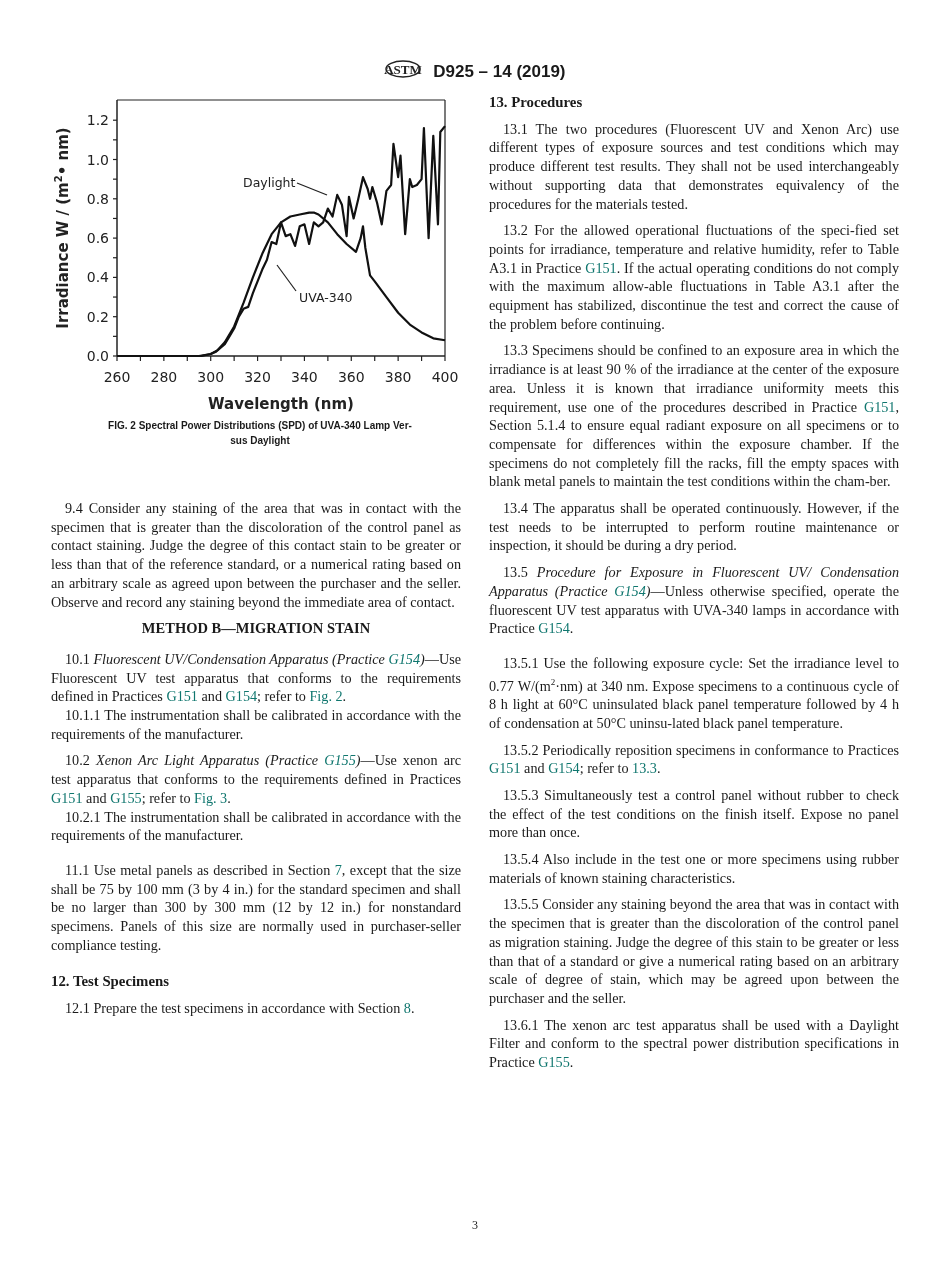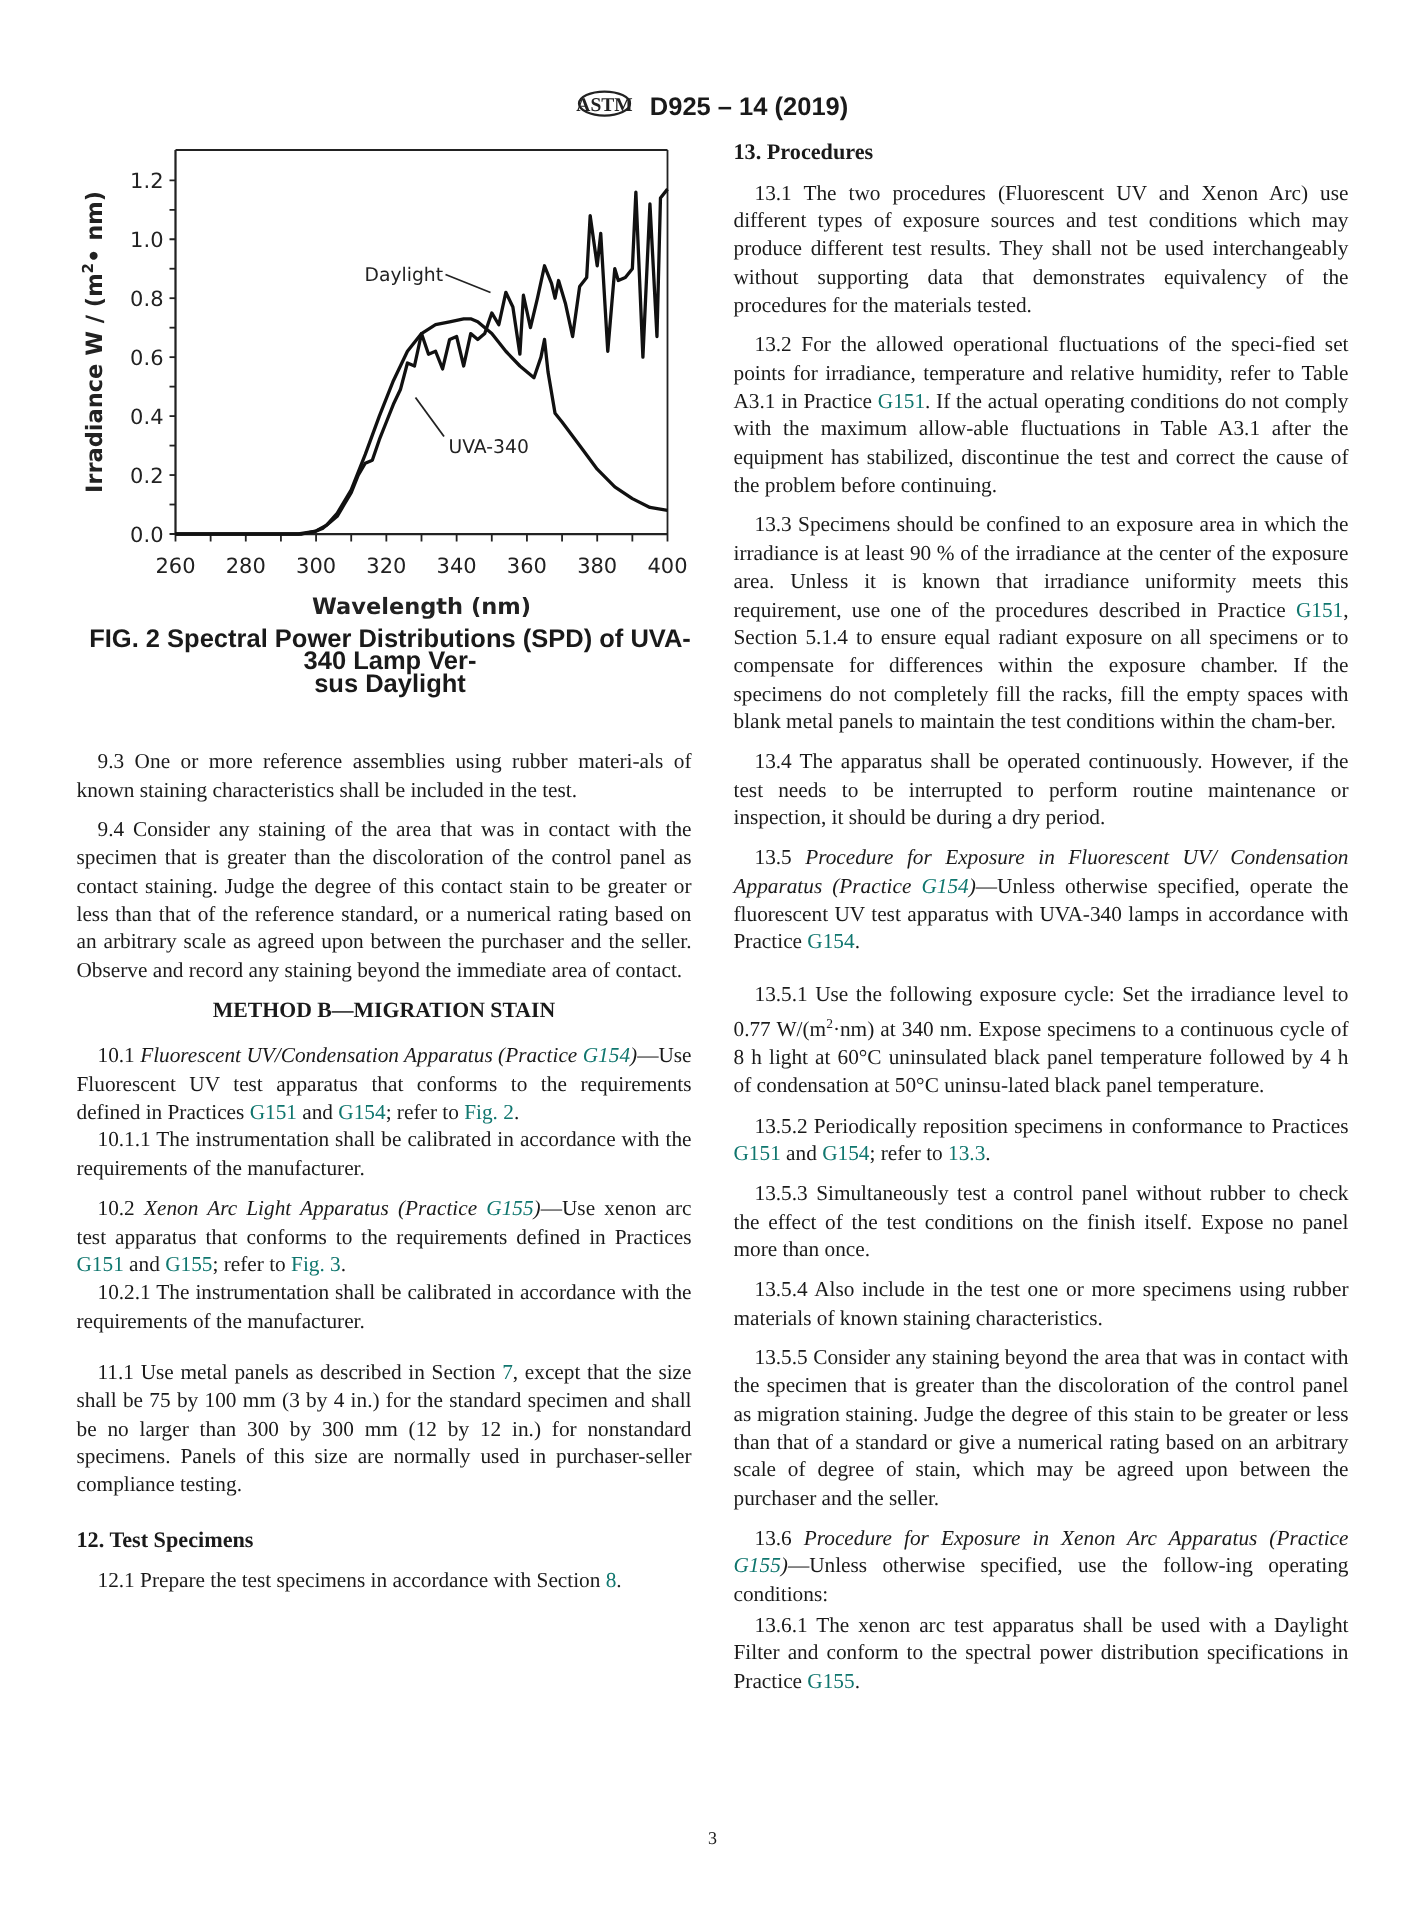--- a/index.html
+++ b/index.html
@@ -13,21 +13,21 @@
   .col-left { left:51px; width:410px; }
   .col-right { left:489px; width:410px; top:93px; }
   .p { margin:0 0 8px 0; text-indent:14px; }
   .p.tight { margin-bottom:0; }
   .h { font-weight:bold; font-size:14.8px; margin:0 0 8px 0; }
   .center-h { text-align:center; font-weight:bold; font-size:14.5px; margin:8px 0 12px 0; }
   .link { color:#0f766e; }
   .it { font-style:italic; }
   .fig { position:absolute; left:50px; top:95px; width:420px; height:320px; }
   .caption { position:absolute; left:50px; top:418px; width:420px; text-align:center;
-             font-family:"Liberation Sans", sans-serif; font-weight:bold; font-size:17px; line-height:15px; }
+             font-family:"Liberation Sans", sans-serif; font-weight:bold; font-size:10px; line-height:15px; }
   .pagenum { position:absolute; top:1218px; left:0; width:950px; text-align:center; font-size:12px; }
   svg text { font-family:"DejaVu Sans", sans-serif; }
 </style>
 </head>
 <body>
 
 <div class="header">
   <span class="logo">
     <svg width="38" height="24" viewBox="0 0 38 24">
       <ellipse cx="19" cy="12" rx="17" ry="8" fill="none" stroke="#222" stroke-width="1.5"></ellipse>
@@ -95,21 +95,20 @@
       <text x="249" y="207" font-size="12.5" fill="#222">UVA-340</text>
       <line x1="227" y1="170" x2="246" y2="196" stroke="#222" stroke-width="1.2"></line>
     </svg>
 </div>
 <div class="caption">
   <div>FIG. 2 Spectral Power Distributions (SPD) of UVA-340 Lamp Ver-</div>
   <div>sus Daylight</div>
 </div>
 
 <div class="col col-left" style="top:499px;">
-  <p class="p">9.3 One or more reference assemblies using rubber materi-als of known staining characteristics shall be included in the test.</p>
   <p class="p">9.4 Consider any staining of the area that was in contact with the specimen that is greater than the discoloration of the control panel as contact staining. Judge the degree of this contact stain to be greater or less than that of the reference standard, or a numerical rating based on an arbitrary scale as agreed upon between the purchaser and the seller. Observe and record any staining beyond the immediate area of contact.</p>
   <div class="center-h">METHOD B—MIGRATION STAIN</div>
   <p class="p tight"><span>10.1 </span><span class="it"><span>Fluorescent UV/Condensation Apparatus (Practice </span><span class="link">G154</span><span>)</span></span><span>—Use Fluorescent UV test apparatus that conforms to the requirements defined in Practices </span><span class="link">G151</span><span> and </span><span class="link">G154</span><span>; refer to </span><span class="link">Fig. 2</span><span>.</span></p>
   <p class="p">10.1.1 The instrumentation shall be calibrated in accordance with the requirements of the manufacturer.</p>
   <p class="p tight"><span>10.2 </span><span class="it"><span>Xenon Arc Light Apparatus (Practice </span><span class="link">G155</span><span>)</span></span><span>—Use xenon arc test apparatus that conforms to the requirements defined in Practices </span><span class="link">G151</span><span> and </span><span class="link">G155</span><span>; refer to </span><span class="link">Fig. 3</span><span>.</span></p>
   <p class="p" style="margin-bottom:16px">10.2.1 The instrumentation shall be calibrated in accordance with the requirements of the manufacturer.</p>
   <p class="p" style="margin-bottom:18px"><span>11.1 Use metal panels as described in Section </span><span class="link">7</span><span>, except that the size shall be 75 by 100 mm (3 by 4 in.) for the standard specimen and shall be no larger than 300 by 300 mm (12 by 12 in.) for nonstandard specimens. Panels of this size are normally used in purchaser-seller compliance testing.</span></p>
   <div class="h">12. Test Specimens</div>
   <p class="p"><span>12.1 Prepare the test specimens in accordance with Section </span><span class="link">8</span><span>.</span></p>
 </div>
@@ -119,17 +118,16 @@
   <p class="p">13.1 The two procedures (Fluorescent UV and Xenon Arc) use different types of exposure sources and test conditions which may produce different test results. They shall not be used interchangeably without supporting data that demonstrates equivalency of the procedures for the materials tested.</p>
   <p class="p"><span>13.2 For the allowed operational fluctuations of the speci-fied set points for irradiance, temperature and relative humidity, refer to Table A3.1 in Practice </span><span class="link">G151</span><span>. If the actual operating conditions do not comply with the maximum allow-able fluctuations in Table A3.1 after the equipment has stabilized, discontinue the test and correct the cause of the problem before continuing.</span></p>
   <p class="p"><span>13.3 Specimens should be confined to an exposure area in which the irradiance is at least 90 % of the irradiance at the center of the exposure area. Unless it is known that irradiance uniformity meets this requirement, use one of the procedures described in Practice </span><span class="link">G151</span><span>, Section 5.1.4 to ensure equal radiant exposure on all specimens or to compensate for differences within the exposure chamber. If the specimens do not completely fill the racks, fill the empty spaces with blank metal panels to maintain the test conditions within the cham-ber.</span></p>
   <p class="p">13.4 The apparatus shall be operated continuously. However, if the test needs to be interrupted to perform routine maintenance or inspection, it should be during a dry period.</p>
   <p class="p tight"><span>13.5 </span><span class="it"><span>Procedure for Exposure in Fluorescent UV/ Condensation Apparatus (Practice </span><span class="link">G154</span><span>)</span></span><span>—Unless otherwise specified, operate the fluorescent UV test apparatus with UVA-340 lamps in accordance with Practice </span><span class="link">G154</span><span>.</span></p>
   <p class="p" style="margin-top:16px"><span>13.5.1 Use the following exposure cycle: Set the irradiance level to 0.77 W/(m</span><sup style="font-size:9px">2</sup><span>·nm) at 340 nm. Expose specimens to a continuous cycle of 8 h light at 60°C uninsulated black panel temperature followed by 4 h of condensation at 50°C uninsu-lated black panel temperature.</span></p>
   <p class="p"><span>13.5.2 Periodically reposition specimens in conformance to Practices </span><span class="link">G151</span><span> and </span><span class="link">G154</span><span>; refer to </span><span class="link">13.3</span><span>.</span></p>
   <p class="p">13.5.3 Simultaneously test a control panel without rubber to check the effect of the test conditions on the finish itself. Expose no panel more than once.</p>
   <p class="p">13.5.4 Also include in the test one or more specimens using rubber materials of known staining characteristics.</p>
   <p class="p">13.5.5 Consider any staining beyond the area that was in contact with the specimen that is greater than the discoloration of the control panel as migration staining. Judge the degree of this stain to be greater or less than that of a standard or give a numerical rating based on an arbitrary scale of degree of stain, which may be agreed upon between the purchaser and the seller.</p>
-  <p class="p tight"><span>13.6 </span><span class="it"><span>Procedure for Exposure in Xenon Arc Apparatus (Practice </span><span class="link">G155</span><span>)</span></span><span>—Unless otherwise specified, use the follow-ing operating conditions:</span></p>
   <p class="p" style="margin-top:2px"><span>13.6.1 The xenon arc test apparatus shall be used with a Daylight Filter and conform to the spectral power distribution specifications in Practice </span><span class="link">G155</span><span>.</span></p>
 </div>
 
 <div class="pagenum">3</div>
 
 </body></html>

